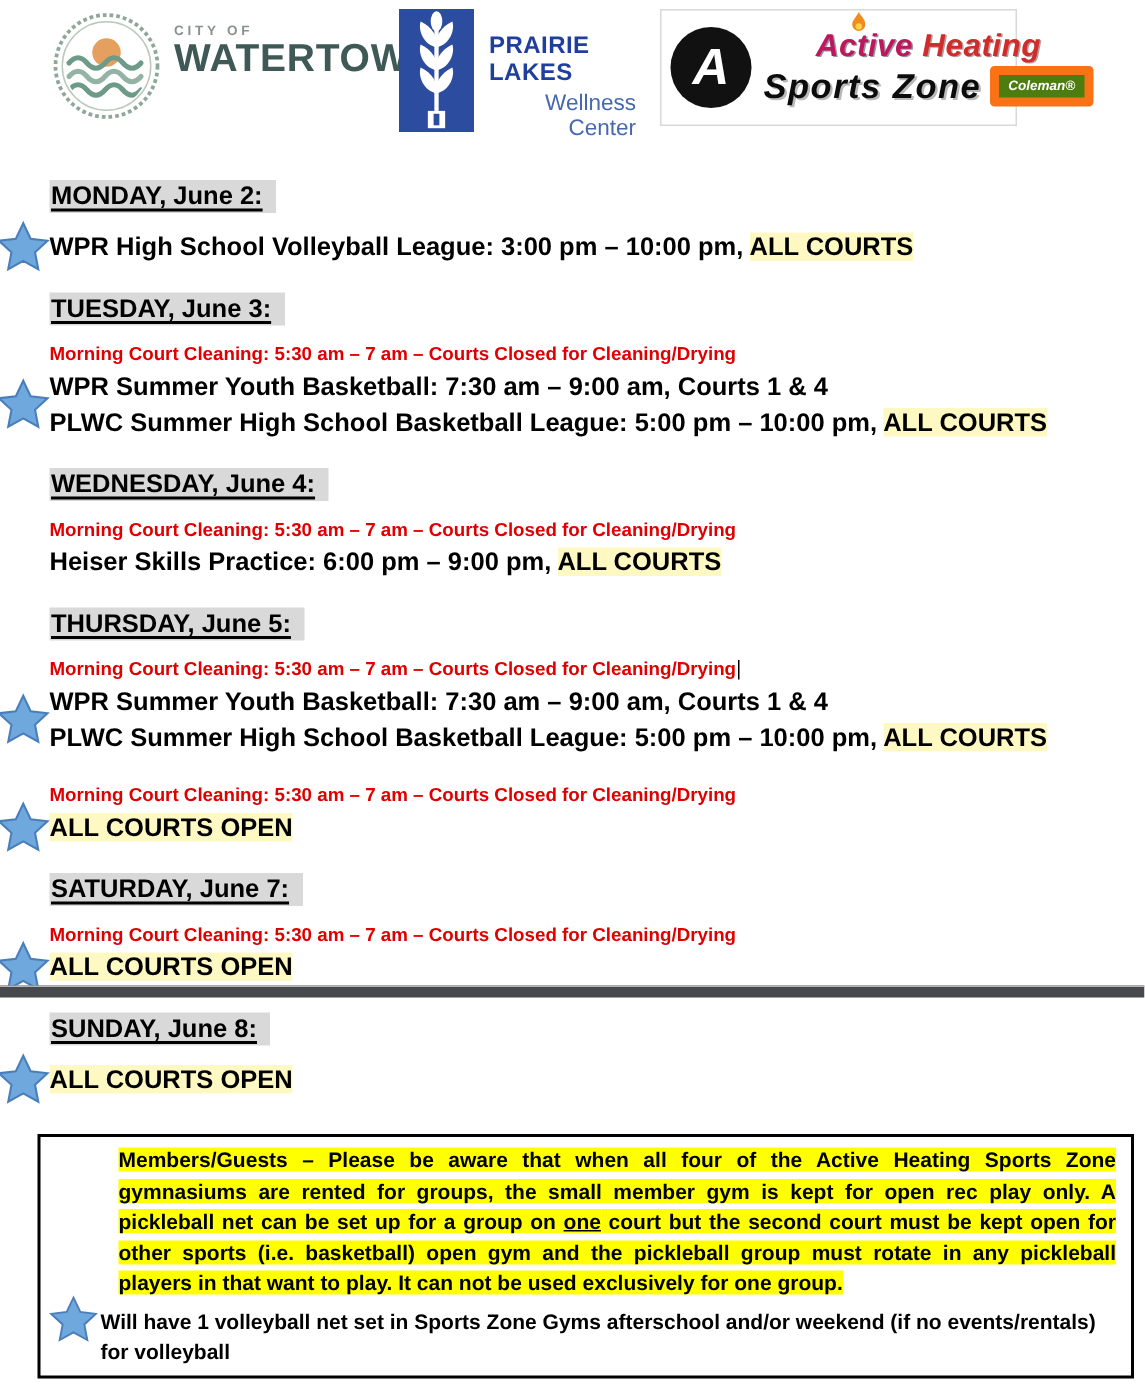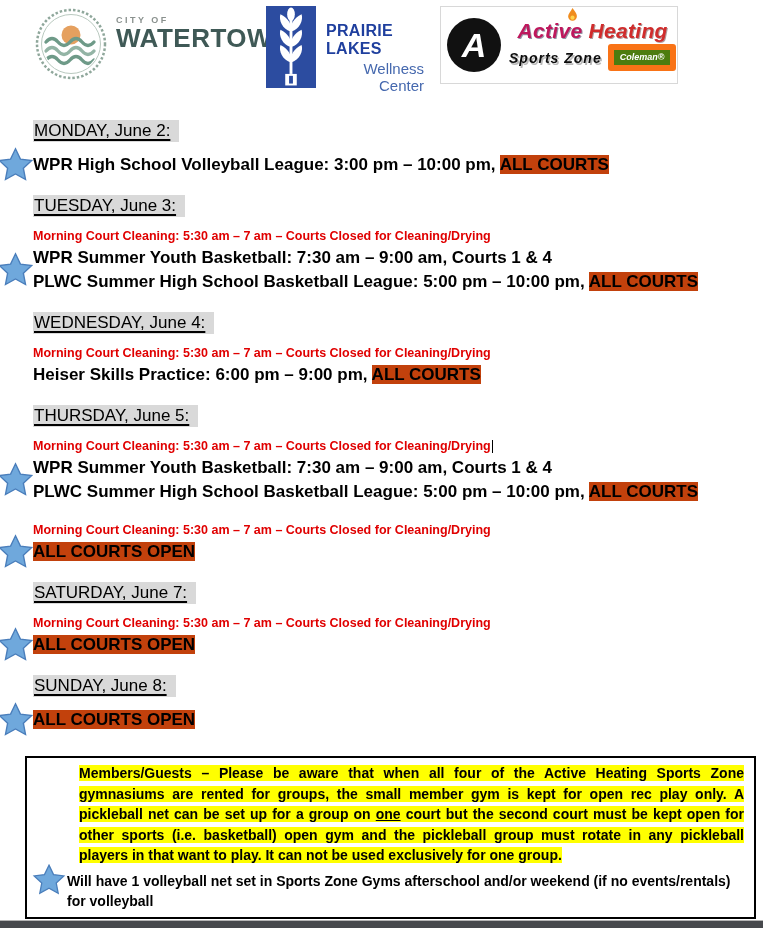--- a/index.html
+++ b/index.html
@@ -1,20 +1,20 @@
 <!DOCTYPE html>
 <html><head>
 <meta charset="utf-8">
 <style>
   html,body { margin:0; padding:0; }
   body {
     width:763px; height:928px; overflow:hidden; background:#ffffff;
     font-family:"Liberation Sans", sans-serif; color:#000;
   }
-  .page { position:relative; width:763px; height:928px; background:#fff; }
+  .page { position:relative; width:763px; height:665px; background:#fff; }
 
   
   .logos { display:flex; align-items:flex-start; padding:6px 0 0 34px; height:88px; box-sizing:border-box; }
   .logo-watertown { display:flex; gap:8px; width:232px; }
   .wt-text { padding-top:9px; }
   .wt-cityof { font-size:9px; color:#8a918e; letter-spacing:2.5px; font-weight:bold; }
   .wt-name { font-size:26px; color:#3f5956; font-weight:bold; line-height:1.05; letter-spacing:0.5px; }
   .wt-dept { font-size:9px; color:#d79553; font-weight:bold; letter-spacing:1.6px; margin-top:3px; line-height:1.35; }
   .logo-prairie { display:flex; gap:10px; margin-left:0; width:158px; }
   .pl-rect { width:50px; height:82px; background:#2c4ca0; flex:0 0 auto; }
@@ -25,37 +25,37 @@
                  display:flex; align-items:center; gap:8px; padding:3px 6px; box-sizing:content-box; position:relative; }
   .ah-circle { width:54px; height:54px; border-radius:50%; background:#111; color:#fff; flex:0 0 auto;
                display:flex; align-items:center; justify-content:center;
                font-style:italic; font-weight:bold; font-size:34px; }
   .ah-text { flex:1; text-align:center; position:relative; }
   .ah-row1 { font-style:italic; font-weight:bold; font-size:21px; letter-spacing:0.3px; white-space:nowrap; }
   .ah-active  { color:#be185d; text-shadow:1px 1px 0 rgba(20,20,60,0.45); }
   .ah-heating { color:#d02c2c; text-shadow:1px 1px 0 rgba(60,10,10,0.40); }
   .ah-flame { position:absolute; top:-11px; left:58px; width:11px; height:14px; }
   .ah-row2 { display:flex; align-items:center; justify-content:center; gap:6px; margin-top:1px; }
-  .ah-sportszone { font-style:italic; font-weight:bold; font-size:14px; letter-spacing:1px; color:#0c0c0c;
+  .ah-sportszone { font-style:italic; font-weight:bold; font-size:23px; letter-spacing:1px; color:#0c0c0c;
                    text-shadow:1.5px 1.5px 0 #b9b9b9; white-space:nowrap; }
   .ah-badge { background:#4d7c0f; color:#fff; font-style:italic; font-weight:bold; font-size:9px;
               padding:2px 6px 3px 6px; border-radius:3px; border:6px solid #f97316; white-space:nowrap; }
 
   
   .content { padding-left:33px; padding-right:8px; margin-top:32px; }
   section.day { margin-bottom:18px; }
   .day-header { margin:0 0 12px 0; font-size:17px; line-height:21px; }
-  .day-hl { background:#D9D9D9; font-weight:normal; color:#000;
+  .day-hl { background:#D9D9D9; font-weight:bold; color:#000;
             text-decoration:underline; text-decoration-thickness:1.5px; text-underline-offset:3px;
             padding:1px 9px 2px 1px; }
   .cleaning { color:#E00000; font-weight:bold; font-size:12.5px; line-height:16px; margin:0 0 2px 0; }
   .events { position:relative; font-weight:bold; font-size:17px; line-height:24px; }
   .star { position:absolute; left:-36px; top:50%; transform:translateY(-50%); width:37px; height:37px; }
   .star svg { width:37px; height:37px; display:block; }
-  .hl { background:#c2410c; }
+  .hl { background:#fef9c3; }
   .caret { display:inline-block; width:1.5px; height:13px; background:#000; vertical-align:text-bottom; margin-left:1px; }
 
   
   .notice { box-sizing:border-box; margin:24px 0 0 25px; width:731px; border:2px solid #000;
             padding:5px 10px 5px 8px; font-weight:bold; font-size:14px; line-height:20.5px; }
   .notice-para { margin:0; text-align:justify;padding-left:44px; }
   .yhl { background:#FFFF00; }
   .u { text-decoration:underline; }
   .notice-starline { position:relative; padding-left:32px; margin-top:5px; min-height:26px; }
   .star2 { position:absolute; left:-3px; top:-8px; width:34px; height:34px; }

